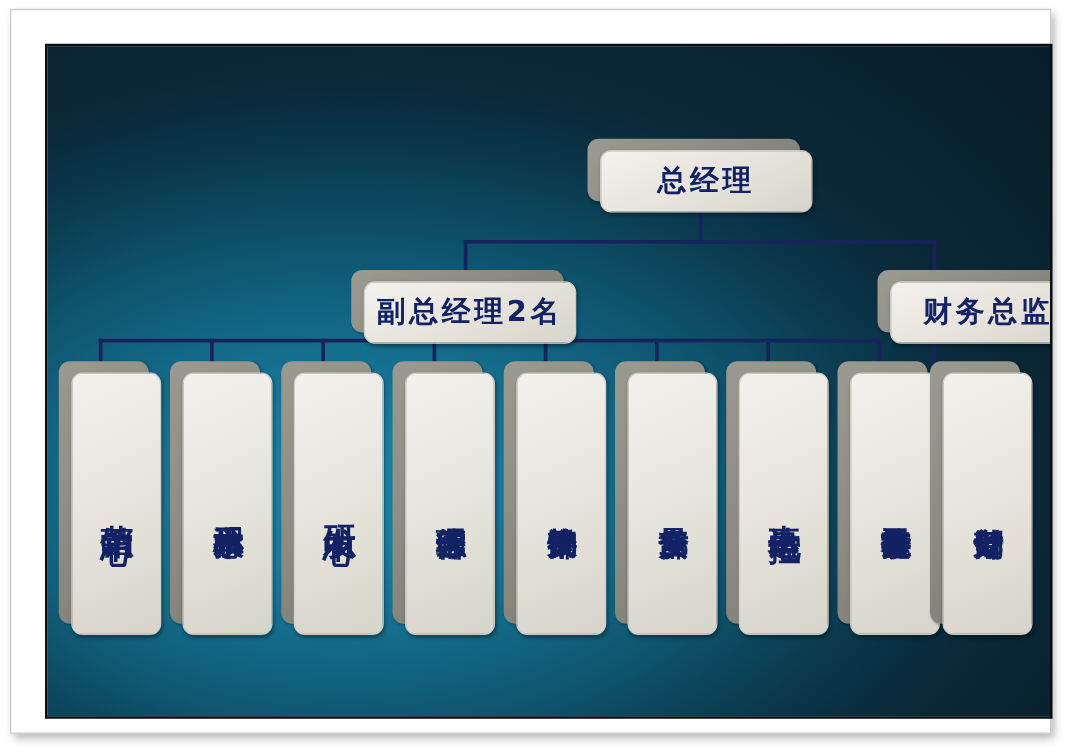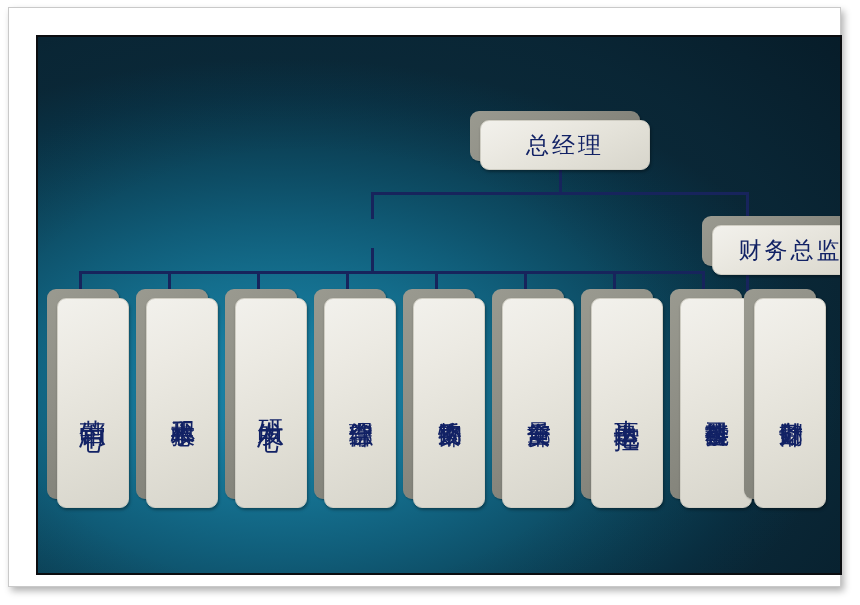--- a/index.html
+++ b/index.html
@@ -98,21 +98,21 @@
     box-shadow: 1px 2px 3px rgba(0,0,0,0.34);
     box-sizing: border-box;
     display: flex;
     align-items: center;
     justify-content: center;
     overflow: hidden;
   }
   .node .label {
     color: #122265;
     font-family: "DejaVu Sans", "Liberation Sans", sans-serif;
-    font-weight: 400;
+    font-weight: 700;
     text-align: right;
     line-height: 1.08;
     letter-spacing: 0.5px;
     white-space: pre-line;
   }
   
   .node.horiz .label {
     font-size: 23px;
     letter-spacing: 3px;
   }
@@ -159,20 +159,26 @@
 
       <div class="conn v" style="left:708px; top:238px; height:20px;"></div>
 
       <div class="node horiz" style="left:432px; top:74px; width:170px; height:50px;">
         <div class="shadowbox"></div>
         <div class="facebox">
           <span class="label">总经理</span>
         </div>
       </div>
 
+      <div class="node horiz" style="left:243px; top:179px; width:170px; height:50px;">
+        <div class="shadowbox"></div>
+        <div class="facebox">
+          <span class="label">副总经理2名</span>
+        </div>
+      </div>
 
       <div class="node horiz" style="left:630px; top:179px; width:157px; height:50px;margin-left:34px;">
         <div class="shadowbox"></div>
         <div class="facebox">
           <span class="label">财务总监</span>
         </div>
       </div>
 
       <div class="node vert" style="left:9px; top:252px; width:72px; height:210px;">
         <div class="shadowbox"></div>

